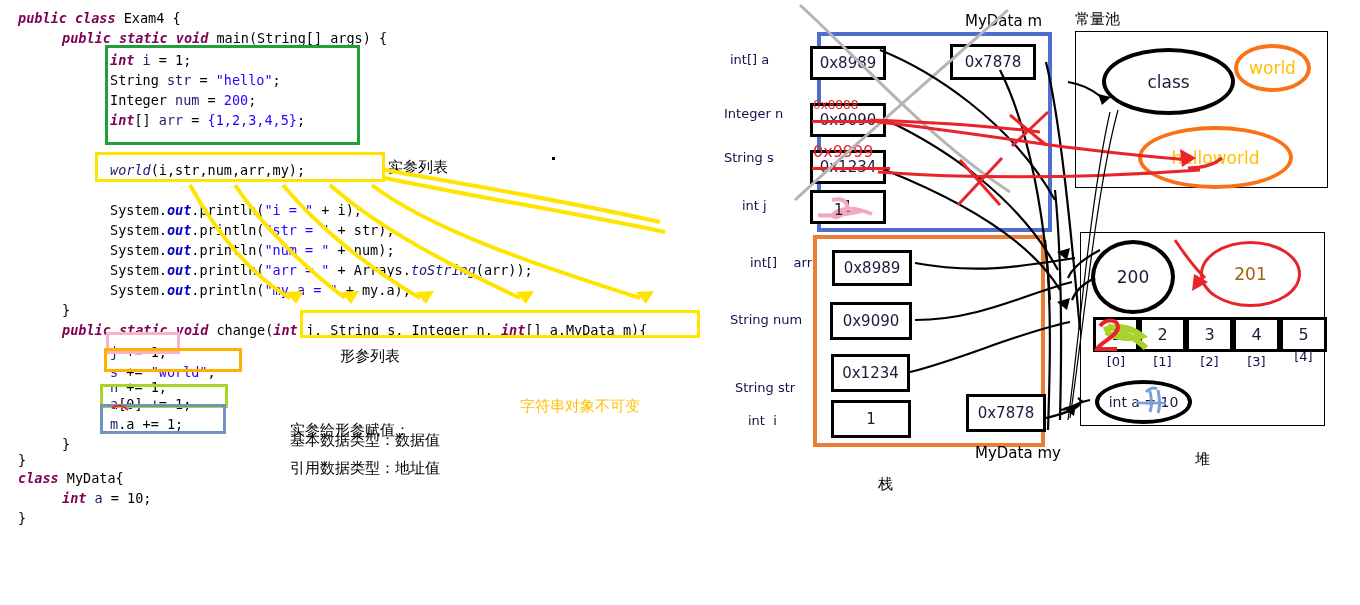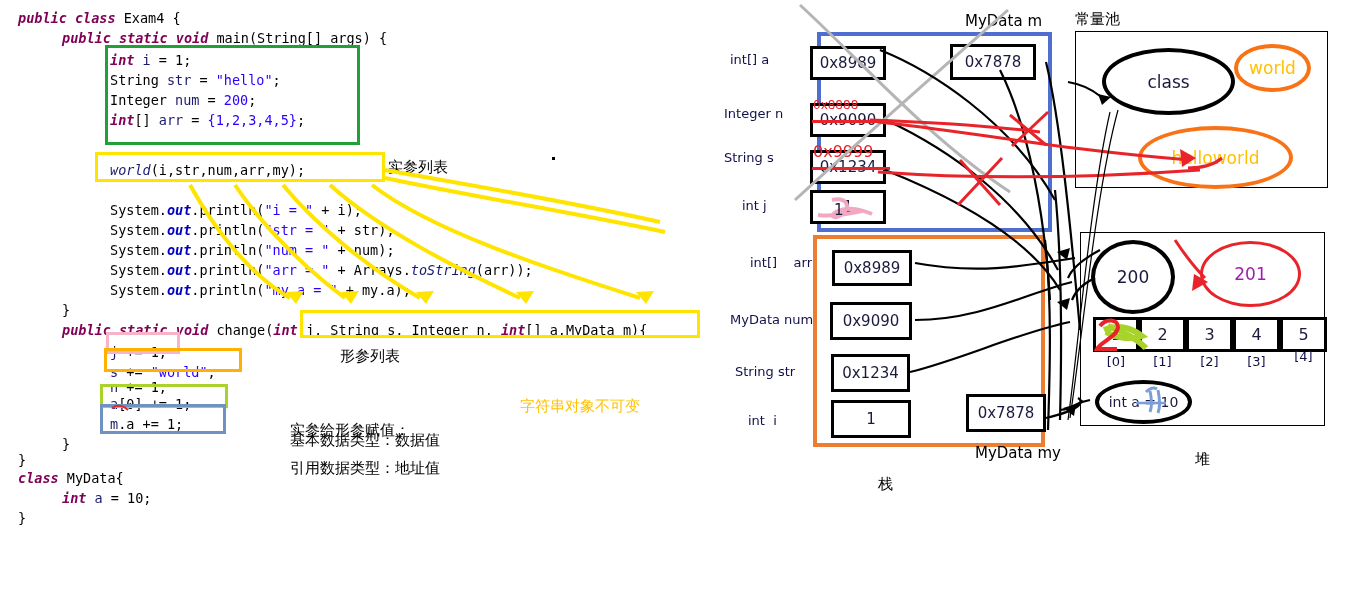--- a/index.html
+++ b/index.html
@@ -55,21 +55,21 @@
   .varlabel{position:absolute;font-family:"DejaVu Sans","Liberation Sans",sans-serif;
             font-size:13px;color:#11114a;white-space:pre;}
   .caption{position:absolute;font-family:"DejaVu Sans","Liberation Sans",sans-serif;
            font-size:15px;color:#000;white-space:pre;}
 
   .ellipse{position:absolute;box-sizing:border-box;border-radius:50%;
            display:flex;align-items:center;justify-content:center;
            font-family:"DejaVu Sans","Liberation Sans",sans-serif;font-size:17px;}
   .el-black{border:4px solid #000;color:#1a1a3e;}
   .el-gold{border:4px solid #f97316;color:#ffc000;}
-  .el-red{border:3px solid #e8242a;color:#a21caf;}
+  .el-red{border:3px solid #e8242a;color:#a16207;}
 
   .cell{position:absolute;box-sizing:border-box;border:3px solid #000;background:#fff;
         font-family:"DejaVu Sans","Liberation Sans",sans-serif;font-size:16px;color:#1a1a3e;
         display:flex;align-items:center;justify-content:center;}
   .idx{position:absolute;font-family:"DejaVu Sans","Liberation Sans",sans-serif;
        font-size:13px;color:#11114a;text-align:center;}
 
   
   .redval{position:absolute;color:#e8242a;font-family:"DejaVu Sans","Liberation Sans",sans-serif;
           font-size:15px;}
@@ -176,24 +176,24 @@
   <div class="varlabel" style="left:42px;top:198px;">int j</div>
   <div class="slot" style="left:110px;top:190px;width:76px;height:34px;">1</div>
 
   <div class="slot" style="left:250px;top:44px;width:86px;height:36px;">0x7878</div>
 
   <div class="framebox frame-orange" style="left:113px;top:235px;width:232px;height:212px;"></div>
 
   <div class="varlabel" style="left:50px;top:255px;">int[]    arr</div>
   <div class="slot" style="left:132px;top:250px;width:80px;height:36px;">0x8989</div>
 
-  <div class="varlabel" style="left:30px;top:312px;">MyData num</div>
+  <div class="varlabel" style="left:30px;top:312px;">String num</div>
   <div class="slot" style="left:130px;top:302px;width:82px;height:38px;">0x9090</div>
 
-  <div class="varlabel" style="left:35px;top:364px;">String str</div>
+  <div class="varlabel" style="left:35px;top:380px;">String str</div>
   <div class="slot" style="left:131px;top:354px;width:79px;height:38px;">0x1234</div>
 
   <div class="varlabel" style="left:48px;top:413px;">int  i</div>
   <div class="slot" style="left:131px;top:400px;width:80px;height:38px;">1</div>
 
   <div class="slot" style="left:266px;top:394px;width:80px;height:38px;">0x7878</div>
   <div class="caption" style="left:275px;top:444px;">MyData my</div>
 
   <div class="caption" style="left:178px;top:475px;">栈</div>
 

